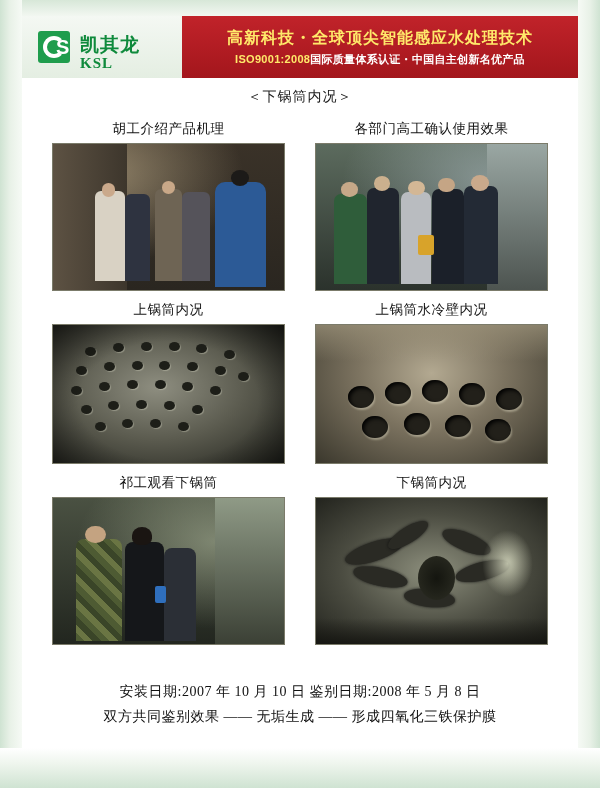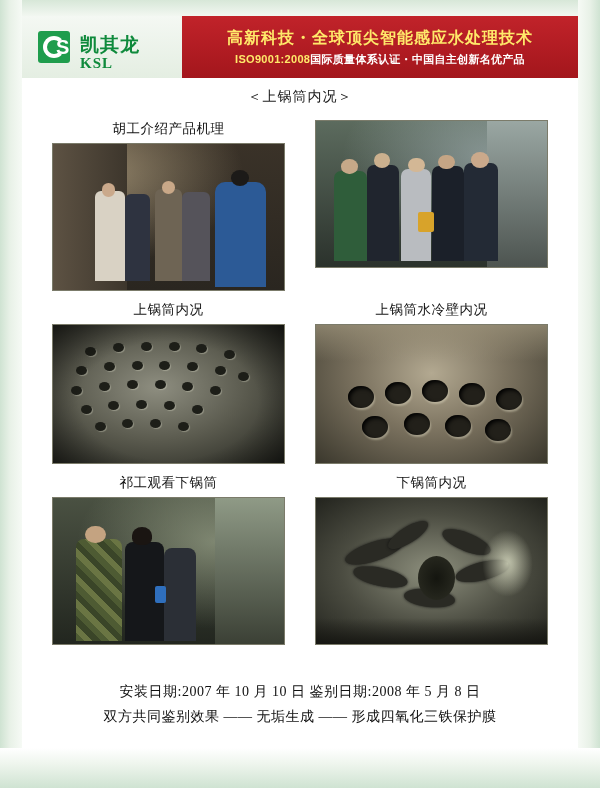--- a/index.html
+++ b/index.html
@@ -349,39 +349,40 @@
     <div class="header-band">
       <div class="band-line1">高新科技・全球顶尖智能感应水处理技术</div>
       <div class="band-line2">
         <span class="iso">ISO9001:2008</span><span>国际质量体系认证・中国自主创新名优产品</span>
       </div>
     </div>
   </div>
 
   <div class="content">
 
-    <div class="doc-subtitle">＜上锅筒内况＞</div>
+    <div class="doc-subtitle">＜下锅筒内况＞</div>
 
     <div class="grid">
 
       <div class="row row-wide">
         <div class="cell">
           <div class="caption">胡工介绍产品机理</div>
           <div class="photo p1">
             <div class="f1"></div>
               <div class="f2"></div>
               <div class="f3"></div>
               <div class="f4"></div>
               <div class="f5"></div>
             <div class="h1"></div>
               <div class="h3"></div>
               <div class="h5"></div>
           </div>
         </div>
         <div class="cell">
+          <div class="caption">各部门高工确认使用效果</div>
           <div class="photo p2">
             <div class="g1"></div>
               <div class="g2"></div>
               <div class="g3"></div>
               <div class="g4"></div>
               <div class="g5"></div>
             <div class="hh1"></div>
               <div class="hh2"></div>
               <div class="hh3"></div>
               <div class="hh4"></div>

